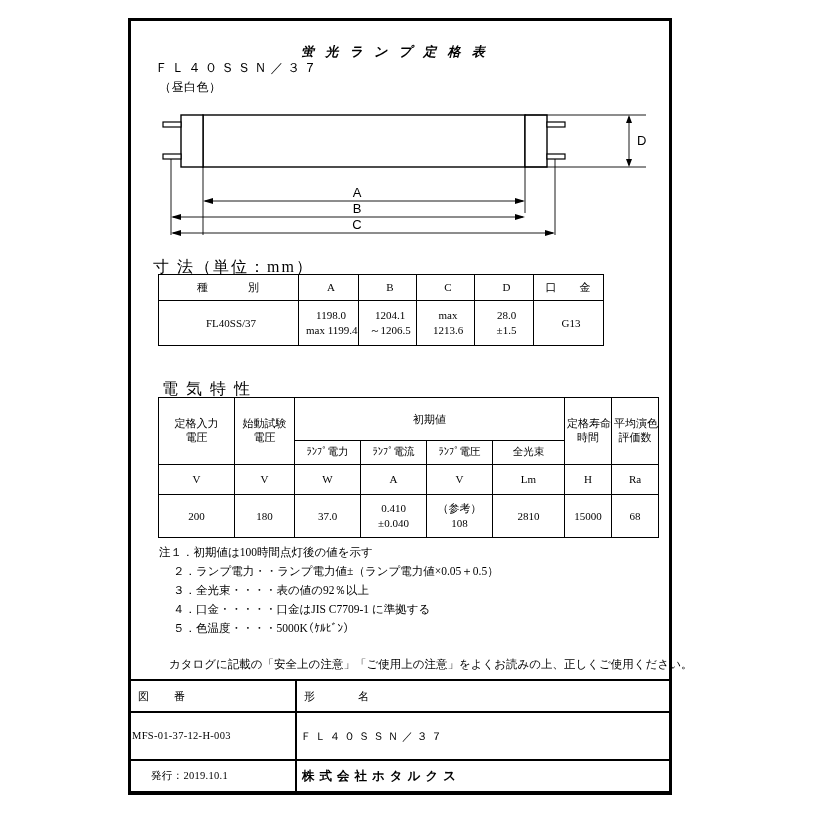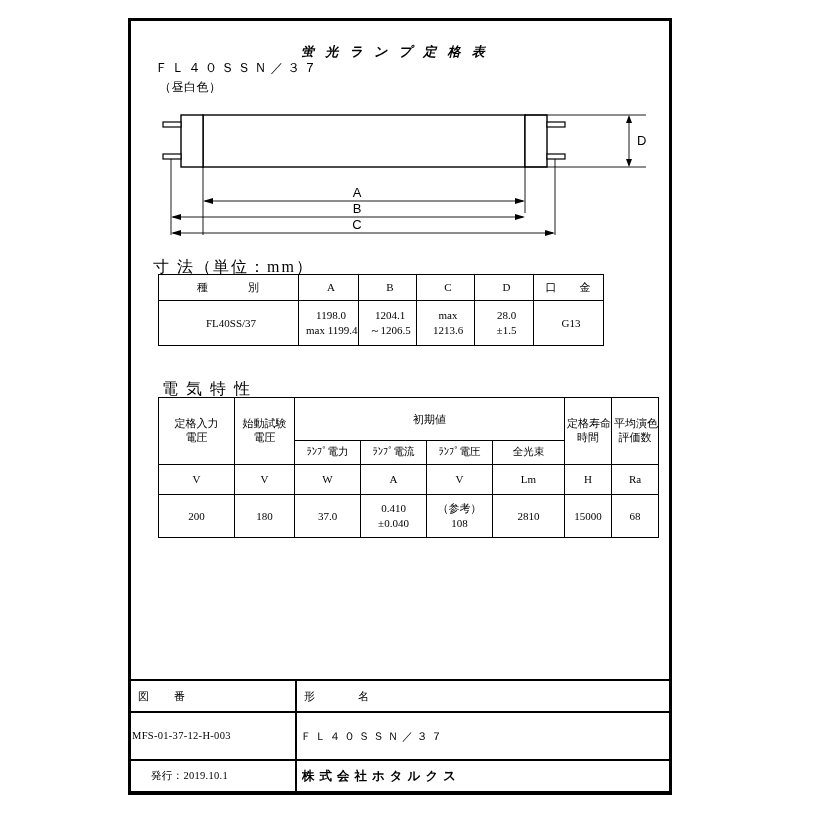--- a/index.html
+++ b/index.html
@@ -335,20 +335,28 @@
             <span>108</span>
           </span>
         </td>
         <td>2810</td>
         <td>15000</td>
         <td>68</td>
       </tr>
     </tbody>
   </table>
 
+  <div id="notes">
+    <div class="note-line">注１．初期値は100時間点灯後の値を示す</div>
+    <div class="note-line indent">２．ランプ電力・・ランプ電力値±（ランプ電力値×0.05＋0.5）</div>
+    <div class="note-line indent">３．全光束・・・・表の値の92％以上</div>
+    <div class="note-line indent">４．口金・・・・・口金はJIS C7709-1 に準拠する</div>
+    <div class="note-line indent">５．色温度・・・・5000K（ｹﾙﾋﾞﾝ）</div>
+    <div class="caution">カタログに記載の「安全上の注意」「ご使用上の注意」をよくお読みの上、正しくご使用ください。</div>
+  </div>
 
   <table id="footer-table">
     <colgroup>
       <col style="width:165px">
         <col style="width:373px">
     </colgroup>
     <tbody>
       <tr class="row-head">
         <td class="left-cell wide-sp">図　番</td>
         <td class="right-cell wide-sp">形　　名</td>

